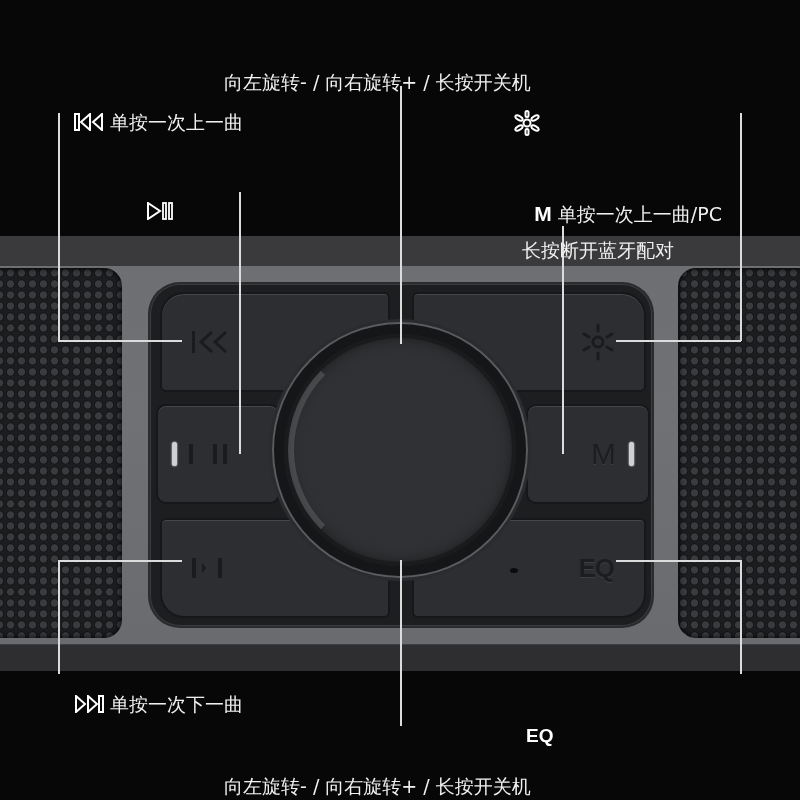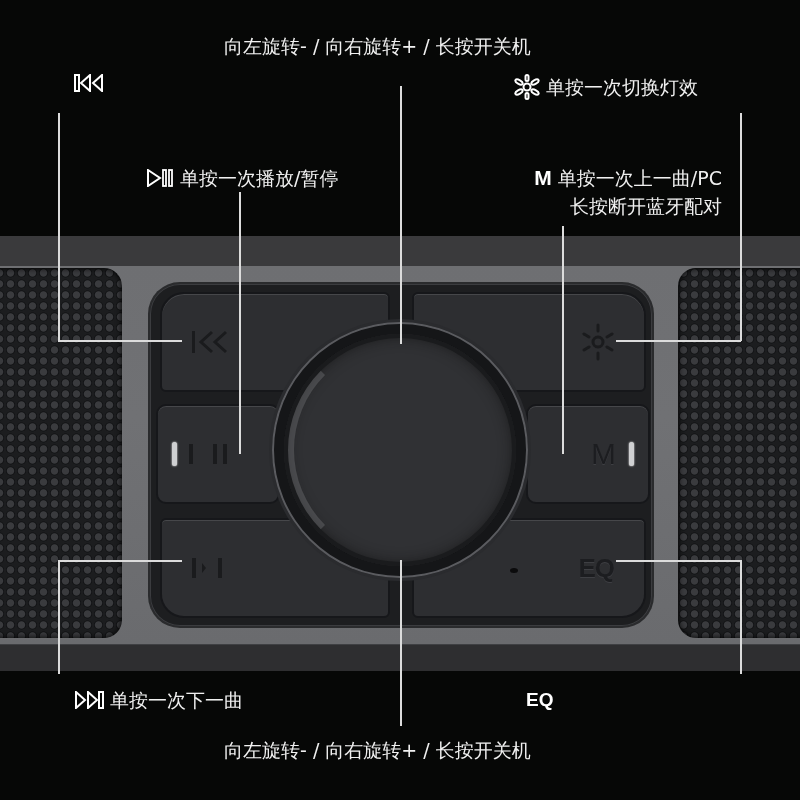--- a/index.html
+++ b/index.html
@@ -28,21 +28,21 @@
   .knob-inner{left:284px;top:334px;width:232px;height:232px;border-radius:50%;background:#303134;box-shadow:inset 0 0 0 4px #1a1b1d,inset 0 0 16px #111;}
   .knob-facet{left:288px;top:338px;width:224px;height:224px;border-radius:50%;border:6px solid transparent;border-left-color:#7f8084;opacity:.35;box-sizing:border-box;}
   .emb{font-family:"Liberation Sans",sans-serif;font-size:26px;color:#1c1d20;text-shadow:0 1px 0 #3e3f43;font-weight:bold;letter-spacing:-1px;}
   .led{width:5px;height:24px;border-radius:3px;background:#cfd0d2;box-shadow:0 0 2px #fff;}
   .mic{left:510px;top:568px;width:8px;height:5px;border-radius:50%;background:#0b0b0c;}
   
   .ln{background:#dcdcdc;}
   .v{width:1.5px;}
   .h{height:1.5px;}
   
-  .lbl{font-size:19px;white-space:nowrap;color:#f0f0f0;line-height:24px;display:flex;align-items:center;gap:6px;}
+  .lbl{font-size:19px;white-space:nowrap;color:#f0f0f0;line-height:24px;display:flex;align-items:center;gap:6px;margin-top:36px;}
   .ico{display:inline-flex;align-items:center;justify-content:center;color:#fff;}
   .ico-text{font-family:"Liberation Sans",sans-serif;font-weight:bold;font-size:19px;}
 </style>
 </head>
 <body>
 
 <div class="abs body-top"></div>
 <div class="abs body-main"></div>
 <div class="abs body-bottom"></div>
 <div class="abs grille left"></div>
@@ -114,57 +114,56 @@
 <div class="abs lbl" style="left:224px;top:34px">
   <span>向左旋转- / 向右旋转+ / 长按开关机</span>
 </div>
 
 <div class="abs lbl" style="left:74px;top:74px">
   <svg class="ico" width="30" height="18" viewBox="0 0 30 18">
     <rect x="1" y="1" width="4" height="16" fill="none" stroke="#fff" stroke-width="2"></rect>
     <polygon points="16,1 7,9 16,17" fill="none" stroke="#fff" stroke-width="2"></polygon>
     <polygon points="28,1 19,9 28,17" fill="none" stroke="#fff" stroke-width="2"></polygon>
   </svg>
+  <span>单按一次上一曲</span>
 </div>
 
 <div class="abs lbl" style="left:514px;top:74px">
   <svg class="ico" width="26" height="26" viewBox="0 0 26 26">
     <g fill="none" stroke="#fff" stroke-width="2">
       <circle cx="13" cy="13" r="3.5"></circle>
       <rect x="11.5" y="1" width="3" height="6" rx="1.5"></rect>
       <rect x="11.5" y="19" width="3" height="6" rx="1.5"></rect>
       <ellipse cx="5" cy="8" rx="4" ry="2" transform="rotate(30 5 8)"></ellipse>
       <ellipse cx="21" cy="18" rx="4" ry="2" transform="rotate(30 21 18)"></ellipse>
       <ellipse cx="5" cy="18" rx="4" ry="2" transform="rotate(-30 5 18)"></ellipse>
       <ellipse cx="21" cy="8" rx="4" ry="2" transform="rotate(-30 21 8)"></ellipse>
     </g>
   </svg>
-  <span>单按一次切换灯效</span>
 </div>
 
 <div class="abs lbl" style="left:146px;top:166px">
   <svg class="ico" width="28" height="18" viewBox="0 0 28 18">
     <polygon points="2,1 14,9 2,17" fill="none" stroke="#fff" stroke-width="2"></polygon>
     <rect x="17" y="1" width="3" height="16" fill="none" stroke="#fff" stroke-width="1.8"></rect>
     <rect x="23" y="1" width="3" height="16" fill="none" stroke="#fff" stroke-width="1.8"></rect>
   </svg>
-  <span>单按一次播放/暂停</span>
 </div>
 
 <div class="abs" style="left:474px;top:166px;text-align:right;width:248px">
   <div class="lbl" style="justify-content:flex-end">
     <span class="ico ico-text" style="font-size:21px">M</span>
     <span>单按一次上一曲/PC</span>
   </div>
-  <div class="lbl" style="justify-content:flex-end;margin-top:4px">
+  <div class="lbl" style="justify-content:center;margin-top:12px">
     <span>长按断开蓝牙配对</span>
   </div>
 </div>
 
-<div class="abs lbl" style="left:74px;top:688px">
+<div class="abs lbl" style="left:74px;top:656px">
   <svg class="ico" width="30" height="18" viewBox="0 0 30 18">
     <polygon points="2,1 11,9 2,17" fill="none" stroke="#fff" stroke-width="2"></polygon>
     <polygon points="14,1 23,9 14,17" fill="none" stroke="#fff" stroke-width="2"></polygon>
     <rect x="25" y="1" width="4" height="16" fill="none" stroke="#fff" stroke-width="2"></rect>
   </svg>
   <span>单按一次下一曲</span>
 </div>
 
 <div class="abs lbl" style="left:526px;top:688px">
   <span class="ico ico-text">EQ</span>

